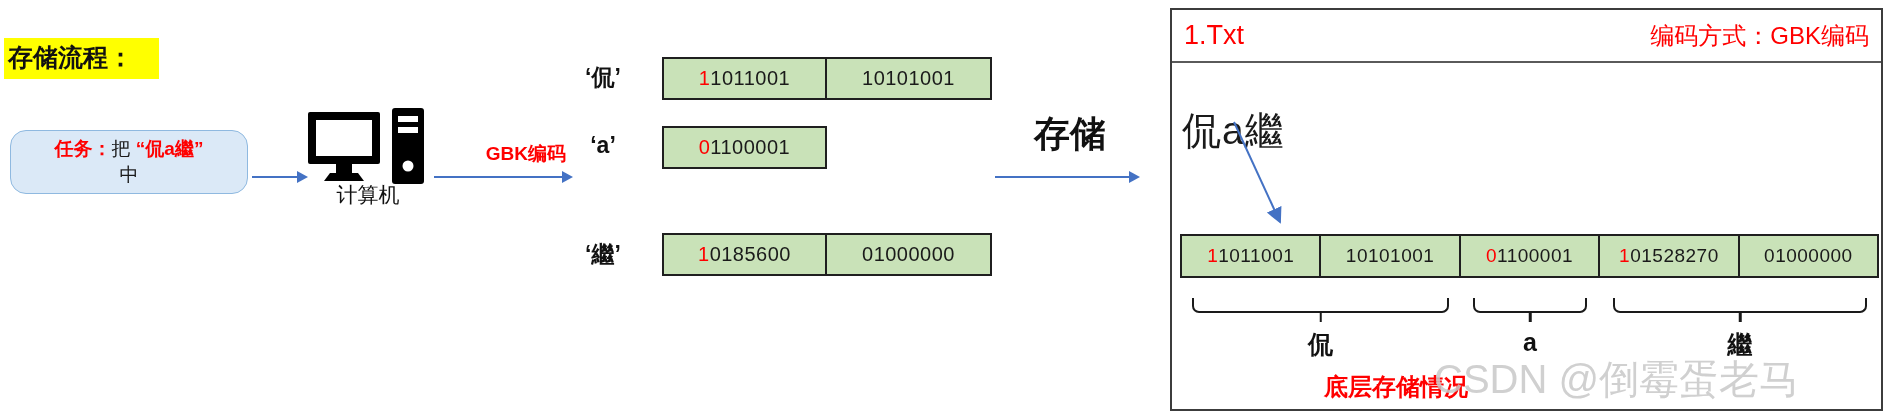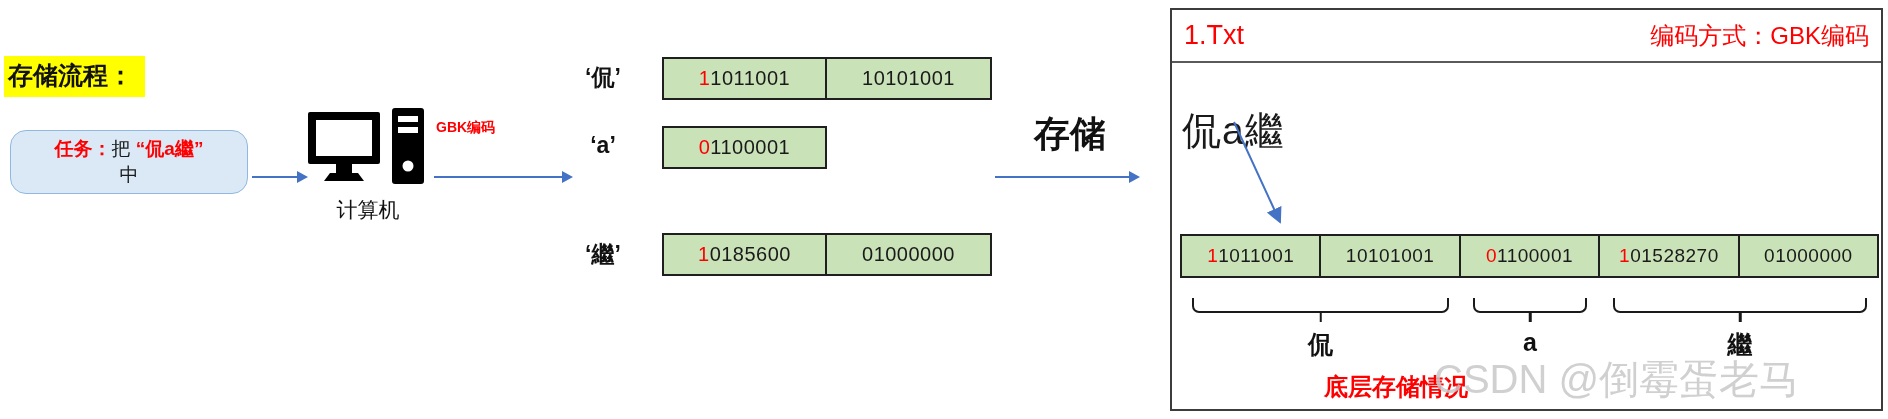--- a/index.html
+++ b/index.html
@@ -1,38 +1,38 @@
 <!DOCTYPE html>
 <html><head>
 <meta charset="utf-8">
 <style>
   * { box-sizing: border-box; margin: 0; padding: 0; }
   body { background: #ffffff; font-family: "Liberation Sans", "DejaVu Sans", sans-serif; }
   #canvas { position: relative; width: 1888px; height: 419px; background: #fff; overflow: hidden; }
 
   
-  .page-title { position: absolute; left: 4px; top: 38px; background: #ffff00; padding: 3px 12px 5px 4px;
-    font-size: 25px; font-weight: bold; color: #111; margin-top: 18px; }
+  .page-title { position: absolute; left: 4px; top: 38px; background: #ffff00; padding: 3px 26px 5px 4px;
+    font-size: 25px; font-weight: bold; color: #111; }
 
   
   .task-box { position: absolute; left: 10px; top: 130px; width: 238px; height: 64px;
     background: #dbe9f7; border: 1.5px solid #8fb9e0; border-radius: 16px;
     display: flex; flex-direction: column; justify-content: center; text-align: center;
     font-size: 19px; line-height: 26px; color: #1a1a1a; }
   .red-b { color: #ff0000; font-weight: bold; }
 
   
   .arrow { position: absolute; height: 0; border-top: 2.4px solid #4472c4; }
   .arrow::after { content: ""; position: absolute; right: -11px; top: -7.5px; width: 0; height: 0;
     border-left: 11px solid #4472c4; border-top: 6.5px solid transparent; border-bottom: 6.5px solid transparent; }
 
-  .computer-label { position: absolute; left: 303px; top: 196px; width: 130px; text-align: center;
+  .computer-label { position: absolute; left: 303px; top: 181px; width: 130px; text-align: center;
     font-size: 21px; color: #111; }
-  .gbk-label { position: absolute; left: 436px; top: 119px; width: 130px; text-align: left;
-    font-size: 14px; font-weight: bold; color: #ff0000; }
+  .gbk-label { position: absolute; left: 436px; top: 141px; width: 130px; text-align: right;
+    font-size: 19px; font-weight: bold; color: #ff0000; }
   .store-label { position: absolute; left: 1018px; top: 110px; width: 104px; text-align: center;
     font-size: 36px; font-weight: bold; color: #111; }
 
   
   .char-label { position: absolute; left: 528px; width: 150px; text-align: center;
     font-size: 23px; font-weight: bold; color: #111; }
   .byte-row { position: absolute; display: flex; }
   .byte-cell { background: #c9e2b8; border: 2px solid #1f1f1f; display: flex; align-items: center;
     justify-content: center; font-size: 20px; letter-spacing: 0.5px; color: #1a1a1a; }
   .byte-row .byte-cell + .byte-cell { border-left: none; }

